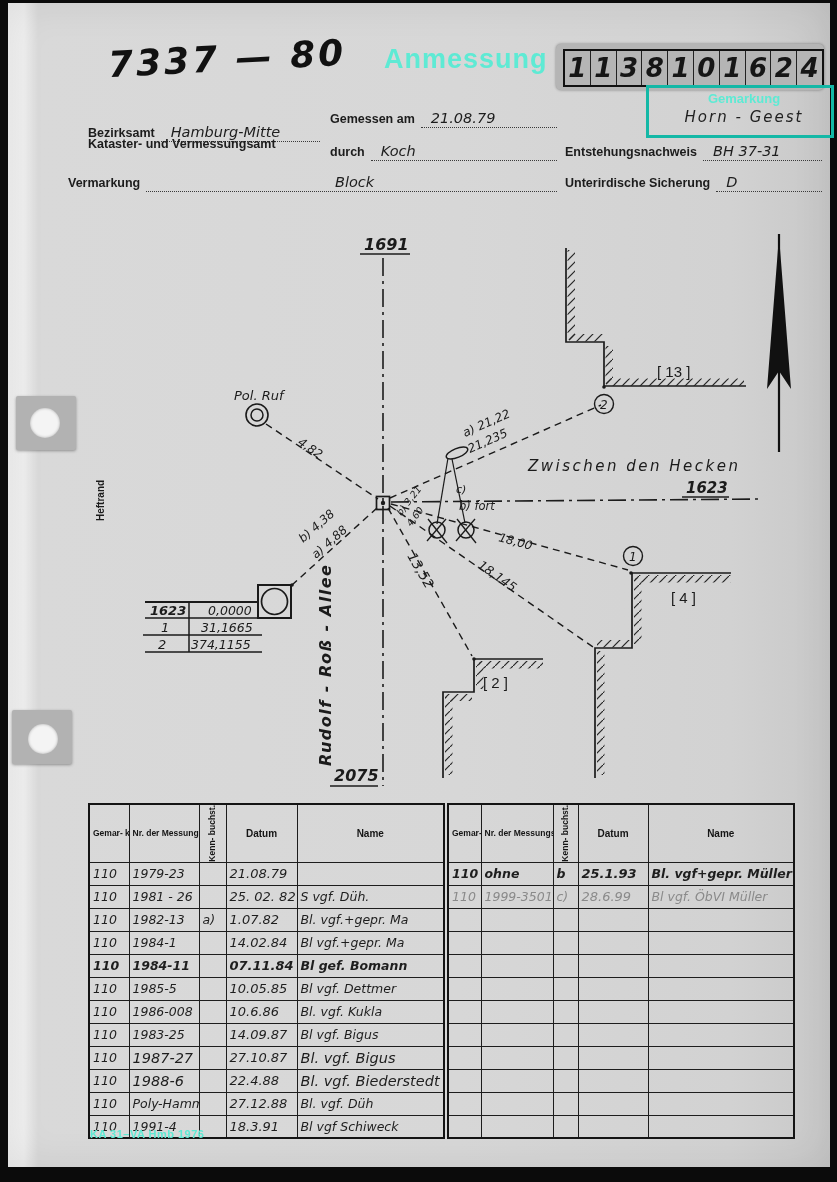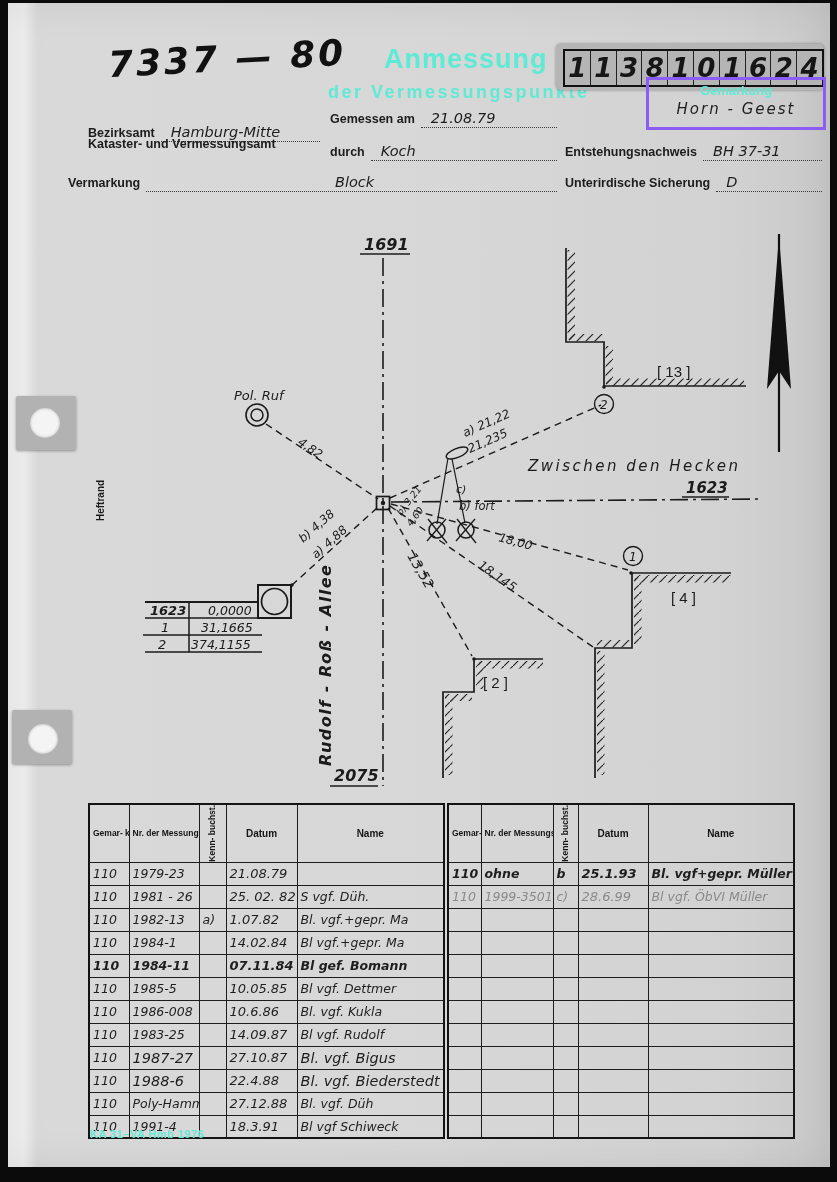--- a/index.html
+++ b/index.html
@@ -16,21 +16,21 @@
   #file-number{left:108px;top:38px;font-size:36px;font-weight:bold;font-style:italic;
         letter-spacing:3px;color:#111;transform:rotate(-3deg);font-family:"DejaVu Sans",sans-serif;}
   #title{left:384px;top:44px;font-size:27px;letter-spacing:1px;}
   #subtitle{left:328px;top:82px;font-size:18px;letter-spacing:2.5px;}
   #stamp{left:556px;top:44px;width:268px;height:46px;background:#b5b5b5;border-radius:5px;
         box-shadow:0 0 3px rgba(0,0,0,.4);}
   #stamp-cells{position:absolute;left:7px;top:5px;display:flex;border:2px solid #111;height:34px;}
   .stamp-cell{width:24.8px;border-right:1.5px solid #222;display:flex;align-items:center;justify-content:center;
         font-family:"DejaVu Sans",sans-serif;font-weight:bold;font-style:italic;font-size:26px;color:#161616;}
   .stamp-cell:last-child{border-right:none;}
-  #gemarkung-box{left:646px;top:77px;width:174px;height:47px;border:3px solid #8b5cf6;text-align:center;}
+  #gemarkung-box{left:646px;top:85px;width:174px;height:47px;border:3px solid #14b8a6;text-align:center;padding-left:8px;}
   #gemarkung-label{font-size:13px;margin-top:3px;}
   #gemarkung-value{font-size:15px;letter-spacing:2px;margin-top:2px;}
 
   .field{position:absolute;display:flex;align-items:baseline;}
   .flabel{font-family:"Liberation Sans",sans-serif;font-weight:bold;font-size:12.5px;color:#1c1c1c;white-space:nowrap;}
   .fval{flex:1;border-bottom:1.5px dotted #3a3a3a;margin-left:6px;padding:0 4px 1px 10px;
         font-family:"DejaVu Sans",sans-serif;font-style:italic;font-size:14.5px;color:#1d1d1d;white-space:nowrap;}
 
   
   .tab{position:absolute;width:60px;height:54px;background:#b2b2b2;border-radius:2px;
@@ -68,21 +68,20 @@
 
   <div class="tab" style="left:16px;top:396px;">
     <div class="hole" style="left:14px;top:12px;"></div>
   </div>
   <div class="tab" style="left:12px;top:710px;">
     <div class="hole" style="left:16px;top:14px;"></div>
   </div>
 
   <div class="abs" id="file-number">7337 — 80</div>
   <div class="abs print" id="title">Anmessung</div>
-  <div class="abs print" id="subtitle">der Vermessungspunkte</div>
 
   <div class="abs" id="stamp">
     <div id="stamp-cells">
       <div class="stamp-cell">1</div>
       <div class="stamp-cell">1</div>
       <div class="stamp-cell">3</div>
       <div class="stamp-cell">8</div>
       <div class="stamp-cell">1</div>
       <div class="stamp-cell">0</div>
       <div class="stamp-cell">1</div>
@@ -296,21 +295,21 @@
           <td class="c-nr">1986-008</td>
           <td></td>
           <td class="c-datum">10.6.86</td>
           <td class="c-name">Bl. vgf. Kukla</td>
         </tr>
     <tr>
           <td>110</td>
           <td class="c-nr">1983-25</td>
           <td></td>
           <td class="c-datum">14.09.87</td>
-          <td class="c-name">Bl vgf. Rudolf</td>
+          <td class="c-name">Bl vgf. Bigus</td>
         </tr>
     <tr class="big-hw">
           <td>110</td>
           <td class="c-nr">1987-27</td>
           <td></td>
           <td class="c-datum">27.10.87</td>
           <td class="c-name">Bl. vgf. Bigus</td>
         </tr>
     <tr class="big-hw">
           <td>110</td>

